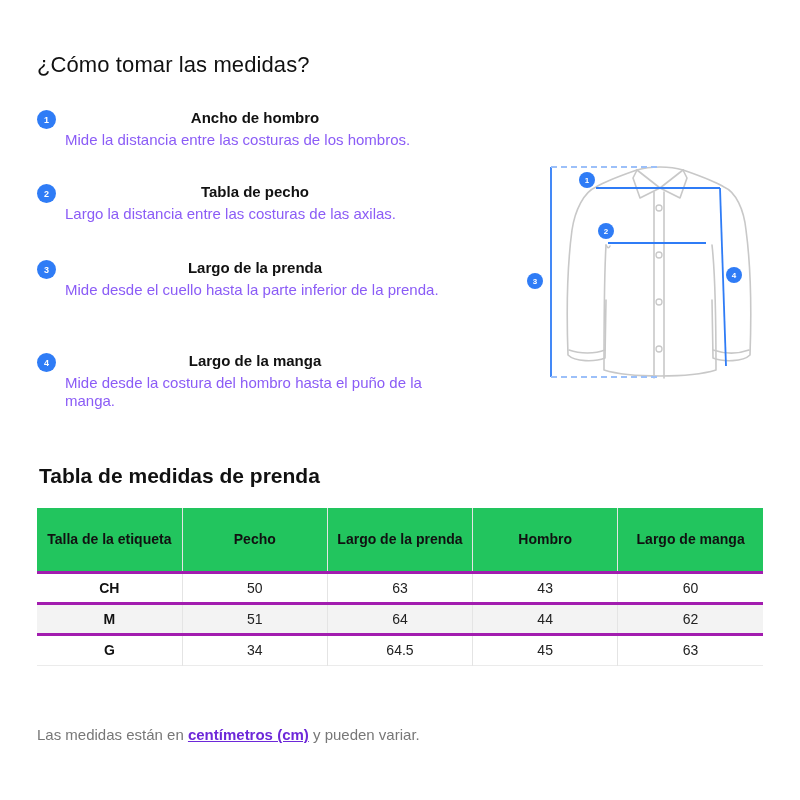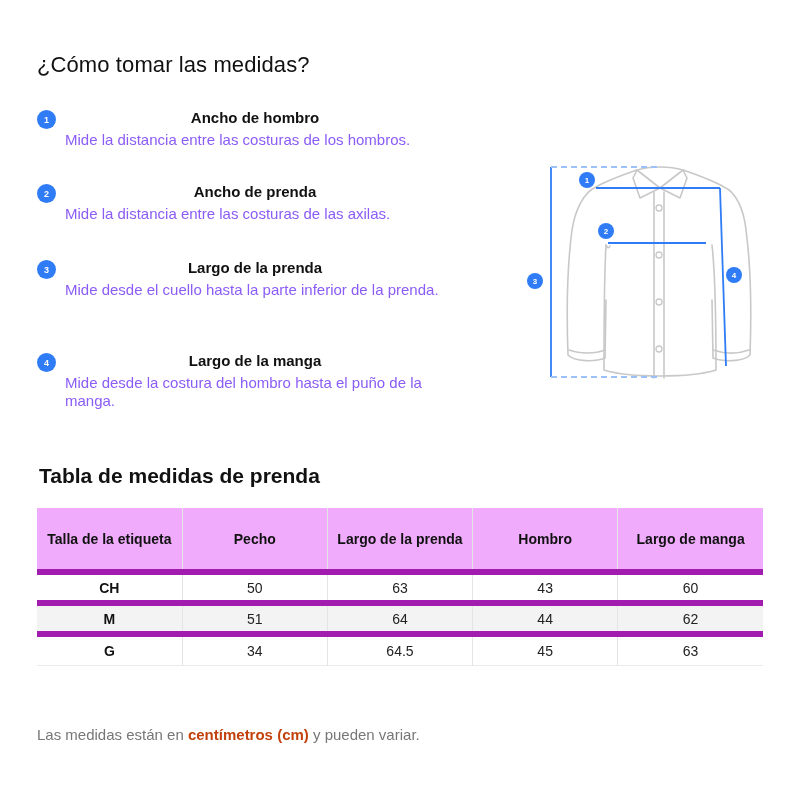--- a/index.html
+++ b/index.html
@@ -38,48 +38,48 @@
   }
   table.sizes {
     position: absolute; left: 37px; top: 508px; width: 726px;
     border-collapse: collapse; table-layout: fixed;
     font-size: 14px; color: #222;
   }
   table.sizes th, table.sizes td {
     border-right: 1px solid #e4e4e4; text-align: center; padding: 0;
   }
   table.sizes th:last-child, table.sizes td:last-child { border-right: none; }
-  table.sizes thead tr { background: #f0abfc; height: 64px; }
+  table.sizes thead tr { background: #22c55e; height: 64px; }
   table.sizes th { font-weight: 700; font-size: 14px; color: #111; }
-  table.sizes tbody tr { height: 31px; border-top: 6px solid #a21caf; }
+  table.sizes tbody tr { height: 31px; border-top: 3px solid #a21caf; }
   table.sizes tbody tr:nth-child(even) { background: #f3f3f3; }
   table.sizes tbody tr:nth-child(odd) { background: #ffffff; }
   table.sizes tbody tr:last-child { border-bottom: 1px solid #ebebeb; }
   table.sizes td.size { font-weight: 700; color: #111; }
 
   .note {
     position: absolute; left: 37px; top: 726px; font-size: 15px; color: #777;
   }
-  .note b { color: #c2410c; font-weight: 700; }
+  .note b { color: #6d28d9; font-weight: 700; text-decoration: underline; }
 </style>
 </head>
 <body>
 
 <h1 class="h1">¿Cómo tomar las medidas?</h1>
 
 <div class="steps">
   <div class="step step-1">
     <span class="badge">1</span>
     <div class="title">Ancho de hombro</div>
     <div class="desc">Mide la distancia entre las costuras de los hombros.</div>
   </div>
   <div class="step step-2">
     <span class="badge">2</span>
-    <div class="title">Ancho de prenda</div>
-    <div class="desc">Mide la distancia entre las costuras de las axilas.</div>
+    <div class="title">Tabla de pecho</div>
+    <div class="desc">Largo la distancia entre las costuras de las axilas.</div>
   </div>
   <div class="step step-3">
     <span class="badge">3</span>
     <div class="title">Largo de la prenda</div>
     <div class="desc">Mide desde el cuello hasta la parte inferior de la prenda.</div>
   </div>
   <div class="step step-4">
     <span class="badge">4</span>
     <div class="title">Largo de la manga</div>
     <div class="desc">Mide desde la costura del hombro hasta el puño de la manga.</div>

